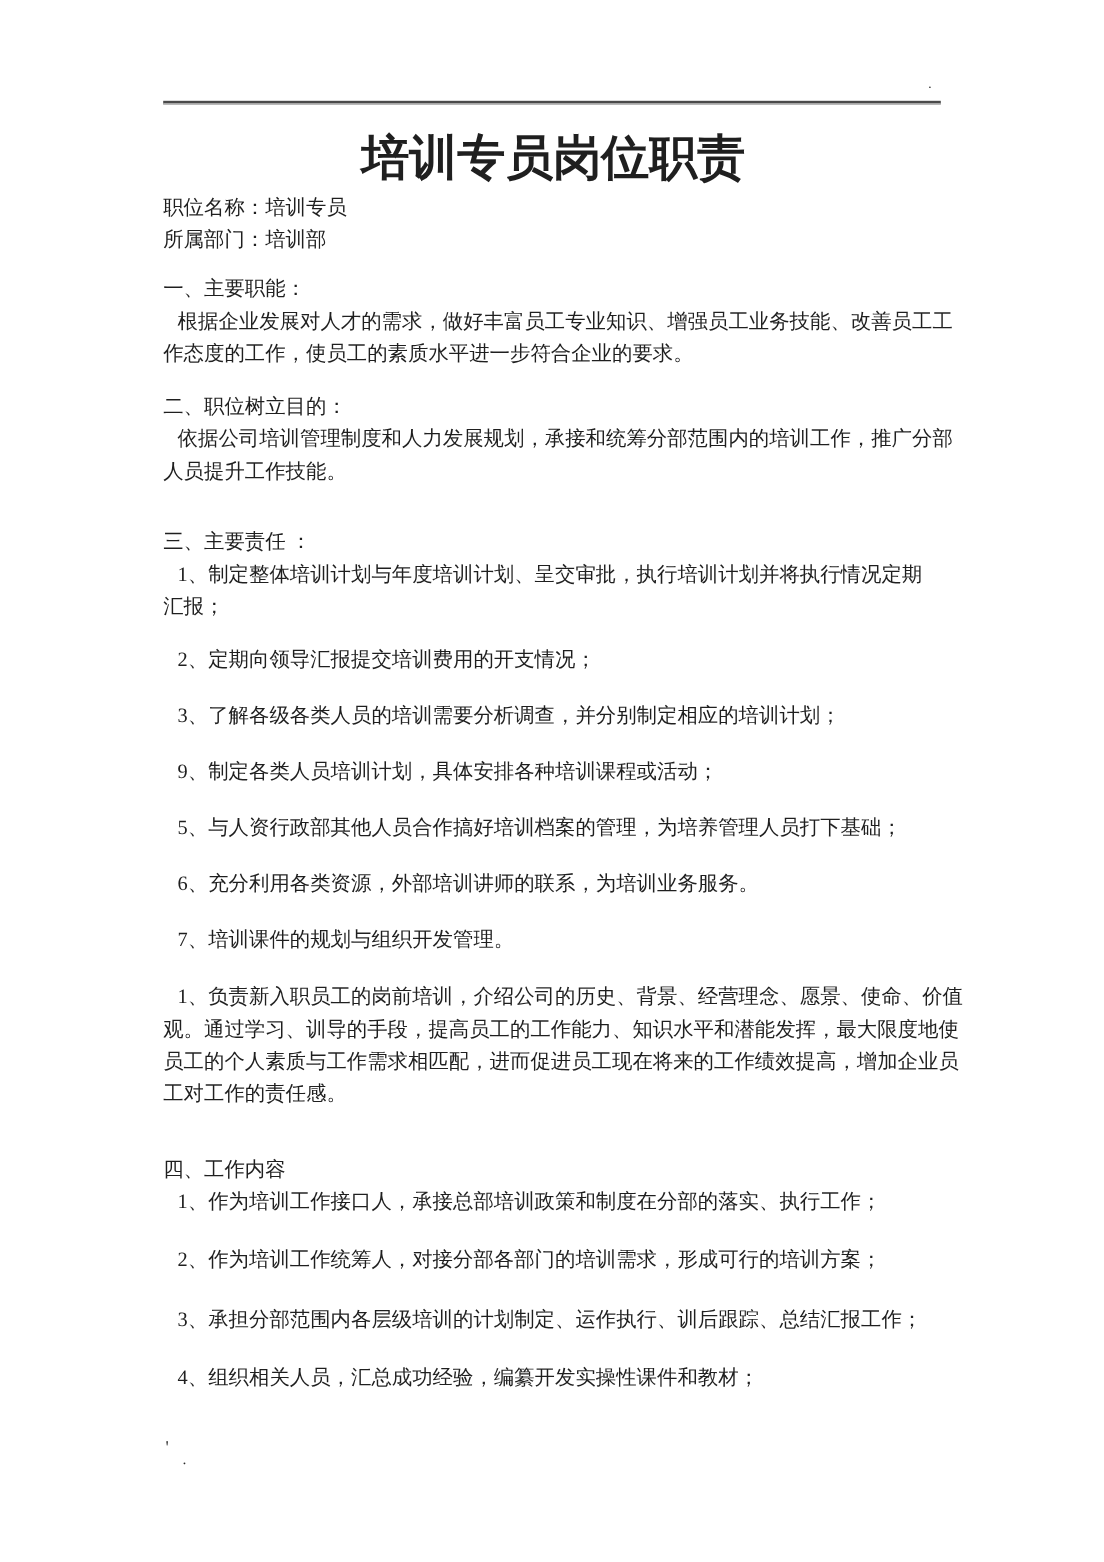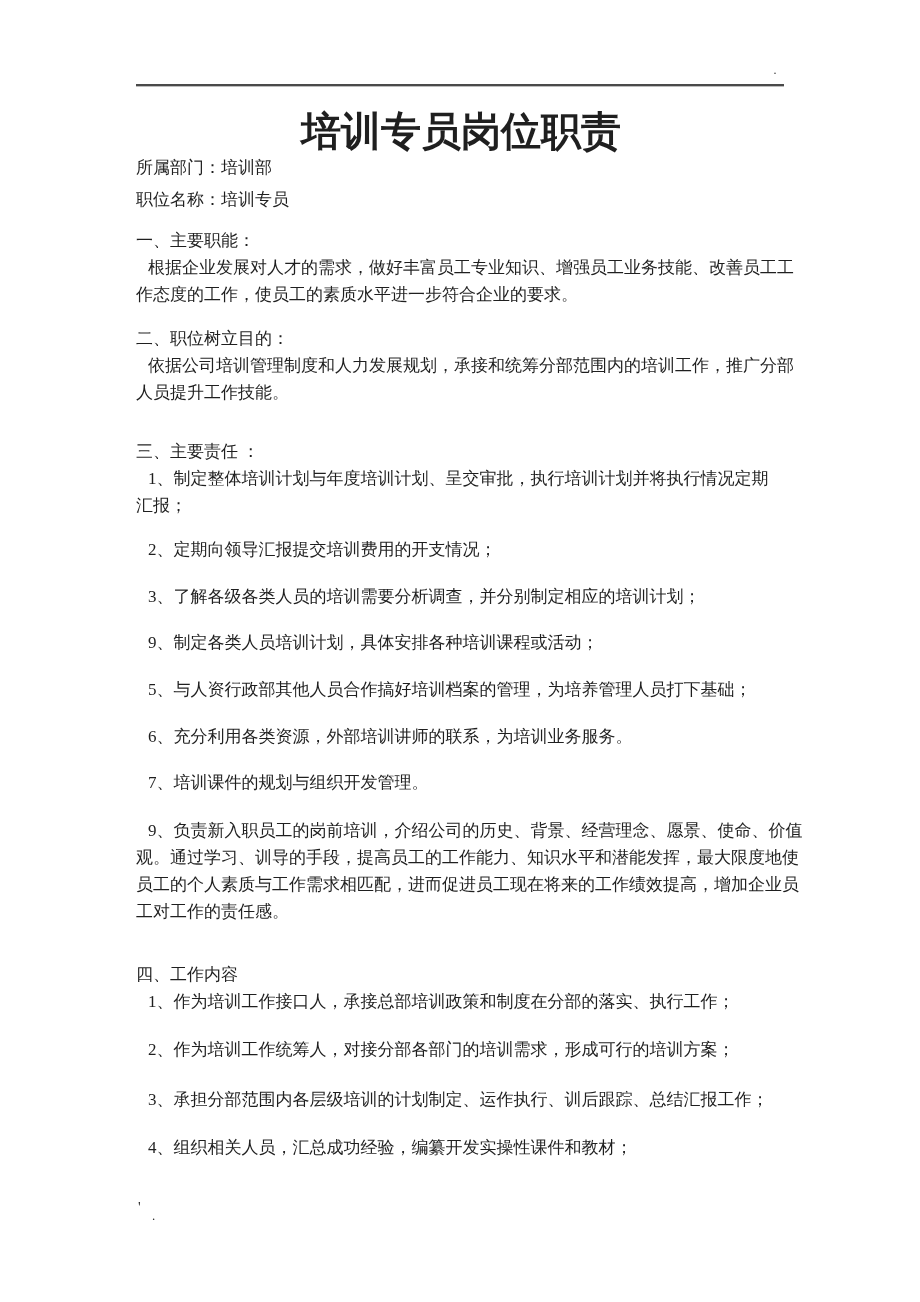--- a/index.html
+++ b/index.html
@@ -57,41 +57,41 @@
 
 <div class="page">
 
   <div class="rule"></div>
   <span class="top-dot">·</span>
 
   <div class="content">
 
     <h1 class="title">培训专员岗位职责</h1>
 
+    <div class="meta" style="margin-top:5px">职位名称：培训专员</div>
     <div class="meta">所属部门：培训部</div>
-    <div class="meta" style="margin-top:5px">职位名称：培训专员</div>
 
     <div class="heading" style="margin-top:14px">一、主要职能：</div>
     <div class="line first">根据企业发展对人才的需求，做好丰富员工专业知识、增强员工业务技能、改善员工工</div>
     <div class="line">作态度的工作，使员工的素质水平进一步符合企业的要求。</div>
 
     <div class="heading" style="margin-top:17px">二、职位树立目的：</div>
     <div class="line first">依据公司培训管理制度和人力发展规划，承接和统筹分部范围内的培训工作，推广分部</div>
     <div class="line">人员提升工作技能。</div>
 
     <div class="heading" style="margin-top:32px">三、主要责任 ：</div>
     <div class="line first">1、制定整体培训计划与年度培训计划、呈交审批，执行培训计划并将执行情况定期</div>
     <div class="line">汇报；</div>
     <div class="line first" style="margin-top:17px">2、定期向领导汇报提交培训费用的开支情况；</div>
     <div class="line first" style="margin-top:20px">3、了解各级各类人员的培训需要分析调查，并分别制定相应的培训计划；</div>
     <div class="line first" style="margin-top:19px">9、制定各类人员培训计划，具体安排各种培训课程或活动；</div>
     <div class="line first" style="margin-top:20px">5、与人资行政部其他人员合作搞好培训档案的管理，为培养管理人员打下基础；</div>
     <div class="line first" style="margin-top:20px">6、充分利用各类资源，外部培训讲师的联系，为培训业务服务。</div>
     <div class="line first" style="margin-top:19px">7、培训课件的规划与组织开发管理。</div>
-    <div class="line first" style="margin-top:21px">9、负责新入职员工的岗前培训，介绍公司的历史、背景、经营理念、愿景、使命、价值</div>
+    <div class="line first" style="margin-top:21px">1、负责新入职员工的岗前培训，介绍公司的历史、背景、经营理念、愿景、使命、价值</div>
     <div class="line">观。通过学习、训导的手段，提高员工的工作能力、知识水平和潜能发挥，最大限度地使</div>
     <div class="line">员工的个人素质与工作需求相匹配，进而促进员工现在将来的工作绩效提高，增加企业员</div>
     <div class="line">工对工作的责任感。</div>
 
     <div class="heading" style="margin-top:36px">四、工作内容</div>
     <div class="line first">1、作为培训工作接口人，承接总部培训政策和制度在分部的落实、执行工作；</div>
     <div class="line first" style="margin-top:21px">2、作为培训工作统筹人，对接分部各部门的培训需求，形成可行的培训方案；</div>
     <div class="line first" style="margin-top:23px">3、承担分部范围内各层级培训的计划制定、运作执行、训后跟踪、总结汇报工作；</div>
     <div class="line first" style="margin-top:21px">4、组织相关人员，汇总成功经验，编纂开发实操性课件和教材；</div>
 

